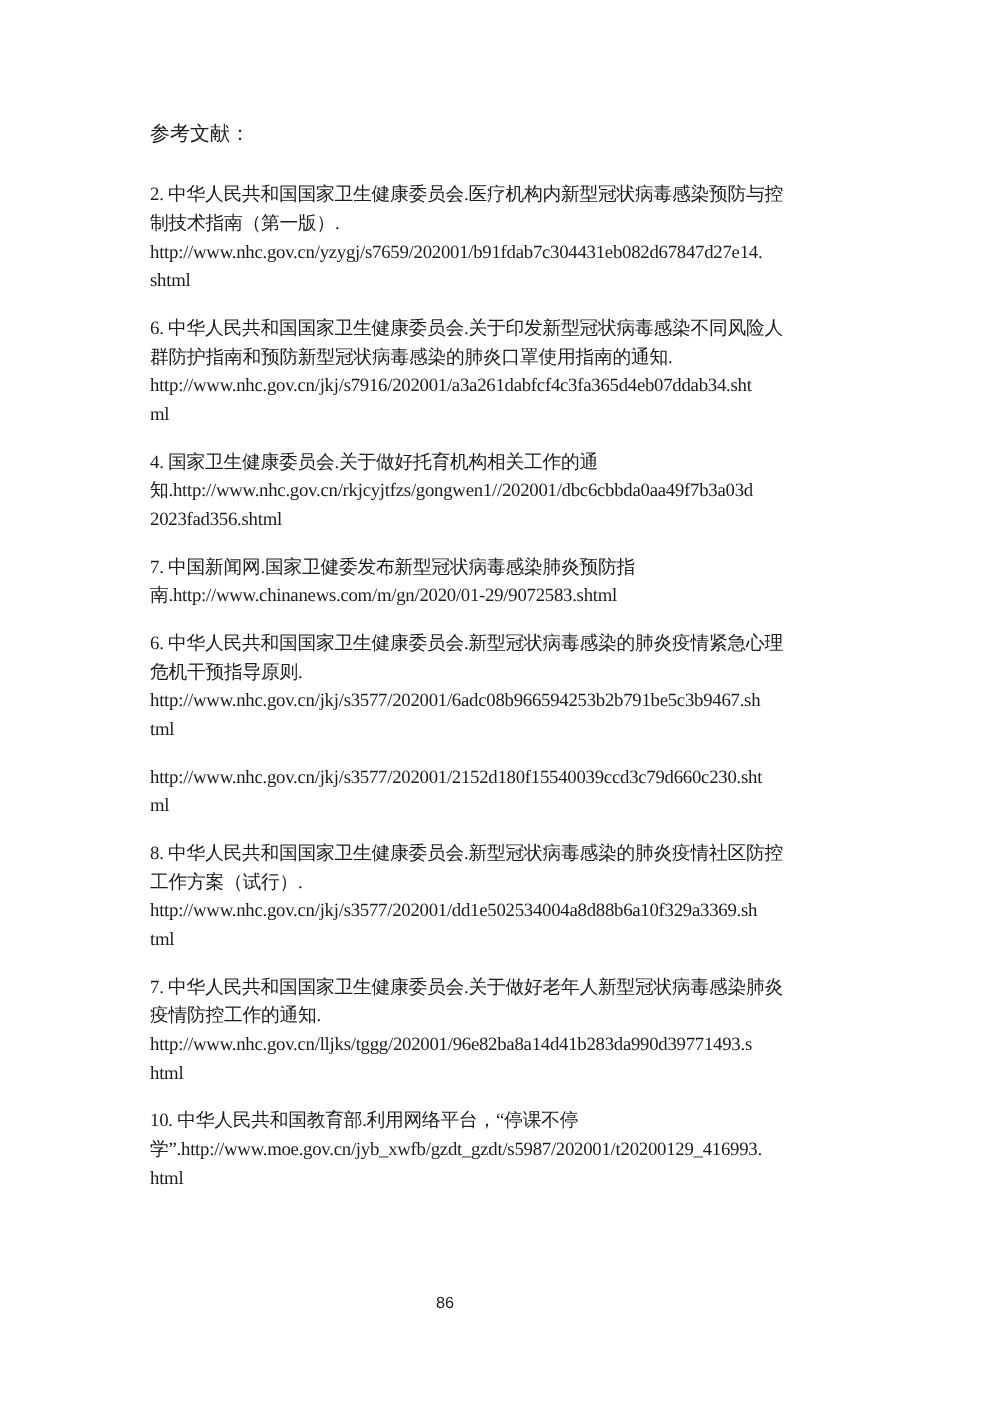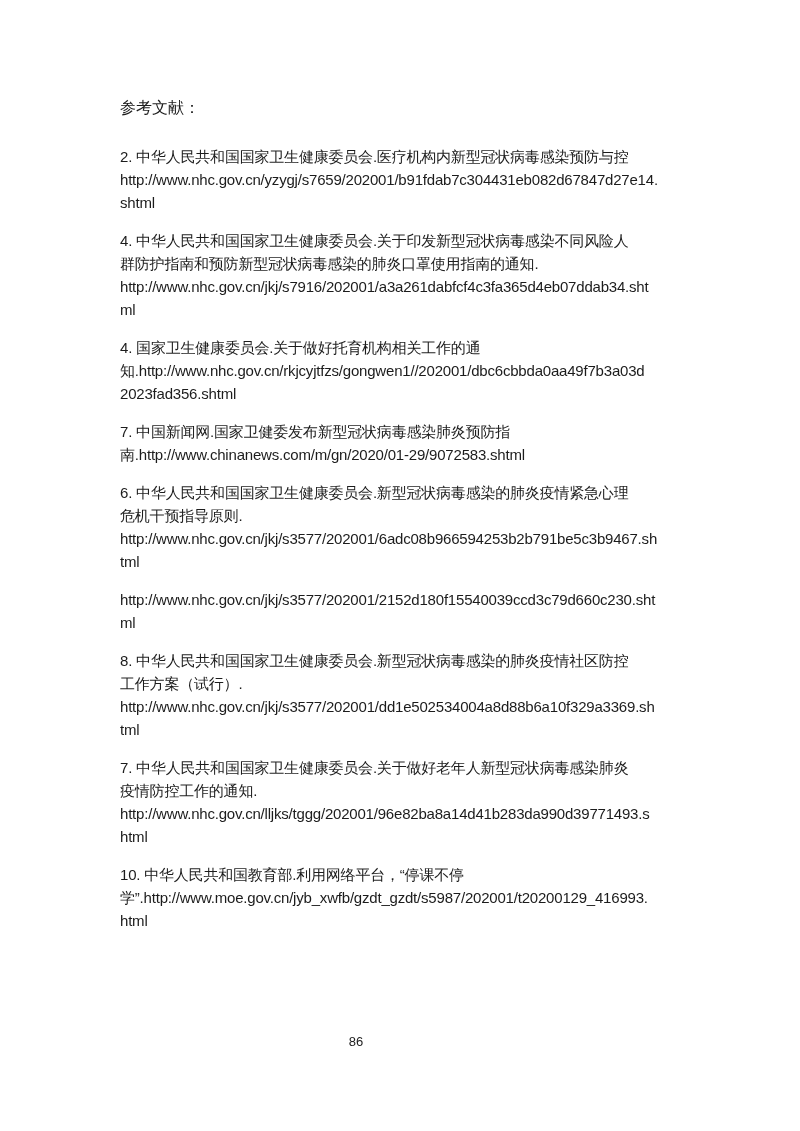--- a/index.html
+++ b/index.html
@@ -14,20 +14,21 @@
     background: #ffffff;
     font-family: "Liberation Sans", "DejaVu Sans", sans-serif;
     color: #1c1c1c;
     overflow: hidden;
   }
   .content {
     position: absolute;
     left: 120px;
     top: 96px;
     width: 600px;
+    font-family: Liberation Serif, serif;
   }
   .title {
     font-size: 16px;
     line-height: 23px;
     margin-bottom: 26px;
     white-space: pre-wrap;
   }
   .ref {
     margin: 0 0 15px 0;
     font-size: 15px;
@@ -49,22 +50,22 @@
     color: #222222;
   }
 </style>
 </head>
 <body>
 
 <div class="page">
   <div class="content">
     <div class="title">参考文献：</div>
     <div id="ref-list">
-        <p class="ref"><span class="ref-line">2. 中华人民共和国国家卫生健康委员会.医疗机构内新型冠状病毒感染预防与控</span><span class="ref-line">http://www.nhc.gov.cn/yzygj/s7659/202001/b91fdab7c304431eb082d67847d27e14.</span><span class="ref-line">shtml</span></p>
-        <p class="ref"><span class="ref-line">4. 中华人民共和国国家卫生健康委员会.关于印发新型冠状病毒感染不同风险人</span><span class="ref-line">群防护指南和预防新型冠状病毒感染的肺炎口罩使用指南的通知.</span><span class="ref-line">http://www.nhc.gov.cn/jkj/s7916/202001/a3a261dabfcf4c3fa365d4eb07ddab34.sht</span><span class="ref-line">ml</span></p>
+        <p class="ref"><span class="ref-line">2. 中华人民共和国国家卫生健康委员会.医疗机构内新型冠状病毒感染预防与控</span><span class="ref-line">制技术指南（第一版）.</span><span class="ref-line">http://www.nhc.gov.cn/yzygj/s7659/202001/b91fdab7c304431eb082d67847d27e14.</span><span class="ref-line">shtml</span></p>
+        <p class="ref"><span class="ref-line">6. 中华人民共和国国家卫生健康委员会.关于印发新型冠状病毒感染不同风险人</span><span class="ref-line">群防护指南和预防新型冠状病毒感染的肺炎口罩使用指南的通知.</span><span class="ref-line">http://www.nhc.gov.cn/jkj/s7916/202001/a3a261dabfcf4c3fa365d4eb07ddab34.sht</span><span class="ref-line">ml</span></p>
         <p class="ref"><span class="ref-line">4. 国家卫生健康委员会.关于做好托育机构相关工作的通</span><span class="ref-line">知.http://www.nhc.gov.cn/rkjcyjtfzs/gongwen1//202001/dbc6cbbda0aa49f7b3a03d</span><span class="ref-line">2023fad356.shtml</span></p>
         <p class="ref"><span class="ref-line">7. 中国新闻网.国家卫健委发布新型冠状病毒感染肺炎预防指</span><span class="ref-line">南.http://www.chinanews.com/m/gn/2020/01-29/9072583.shtml</span></p>
         <p class="ref"><span class="ref-line">6. 中华人民共和国国家卫生健康委员会.新型冠状病毒感染的肺炎疫情紧急心理</span><span class="ref-line">危机干预指导原则.</span><span class="ref-line">http://www.nhc.gov.cn/jkj/s3577/202001/6adc08b966594253b2b791be5c3b9467.sh</span><span class="ref-line">tml</span></p>
         <p class="ref"><span class="ref-line">http://www.nhc.gov.cn/jkj/s3577/202001/2152d180f15540039ccd3c79d660c230.sht</span><span class="ref-line">ml</span></p>
         <p class="ref"><span class="ref-line">8. 中华人民共和国国家卫生健康委员会.新型冠状病毒感染的肺炎疫情社区防控</span><span class="ref-line">工作方案（试行）.</span><span class="ref-line">http://www.nhc.gov.cn/jkj/s3577/202001/dd1e502534004a8d88b6a10f329a3369.sh</span><span class="ref-line">tml</span></p>
         <p class="ref"><span class="ref-line">7. 中华人民共和国国家卫生健康委员会.关于做好老年人新型冠状病毒感染肺炎</span><span class="ref-line">疫情防控工作的通知.</span><span class="ref-line">http://www.nhc.gov.cn/lljks/tggg/202001/96e82ba8a14d41b283da990d39771493.s</span><span class="ref-line">html</span></p>
         <p class="ref"><span class="ref-line">10. 中华人民共和国教育部.利用网络平台，“停课不停</span><span class="ref-line">学”.http://www.moe.gov.cn/jyb_xwfb/gzdt_gzdt/s5987/202001/t20200129_416993.</span><span class="ref-line">html</span></p>
       </div>
   </div>
   <div class="pagenum">86</div>

